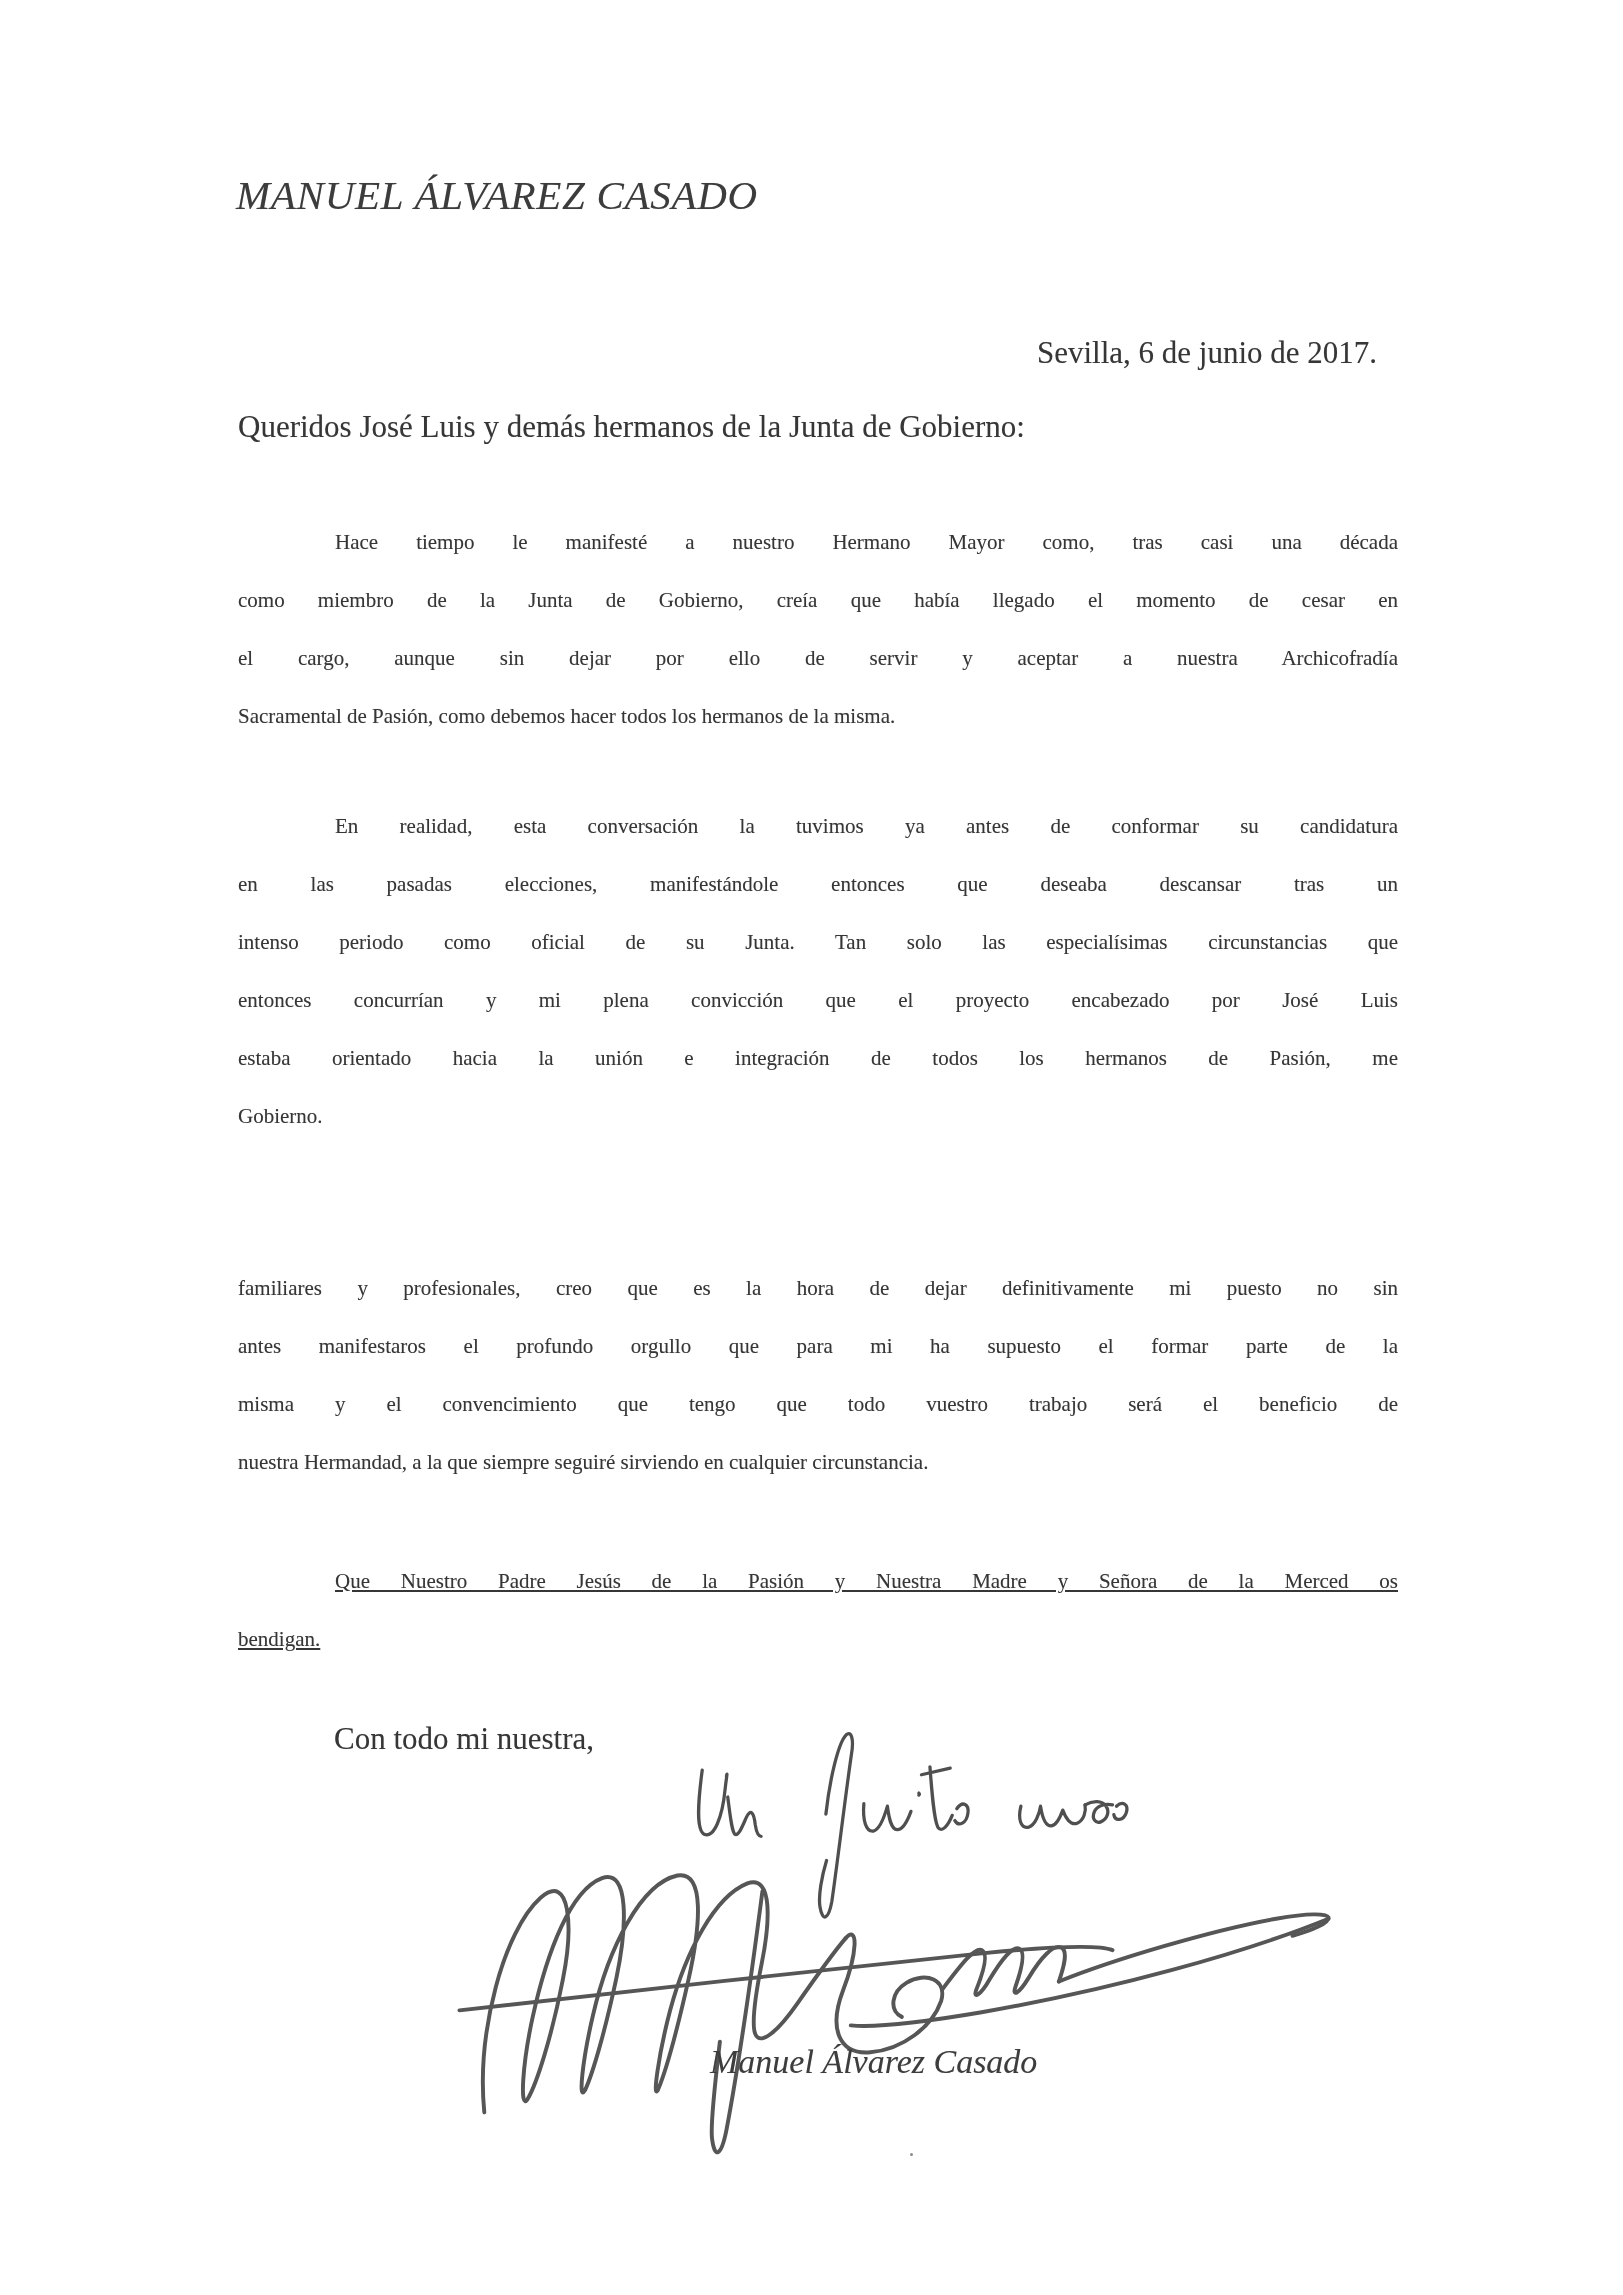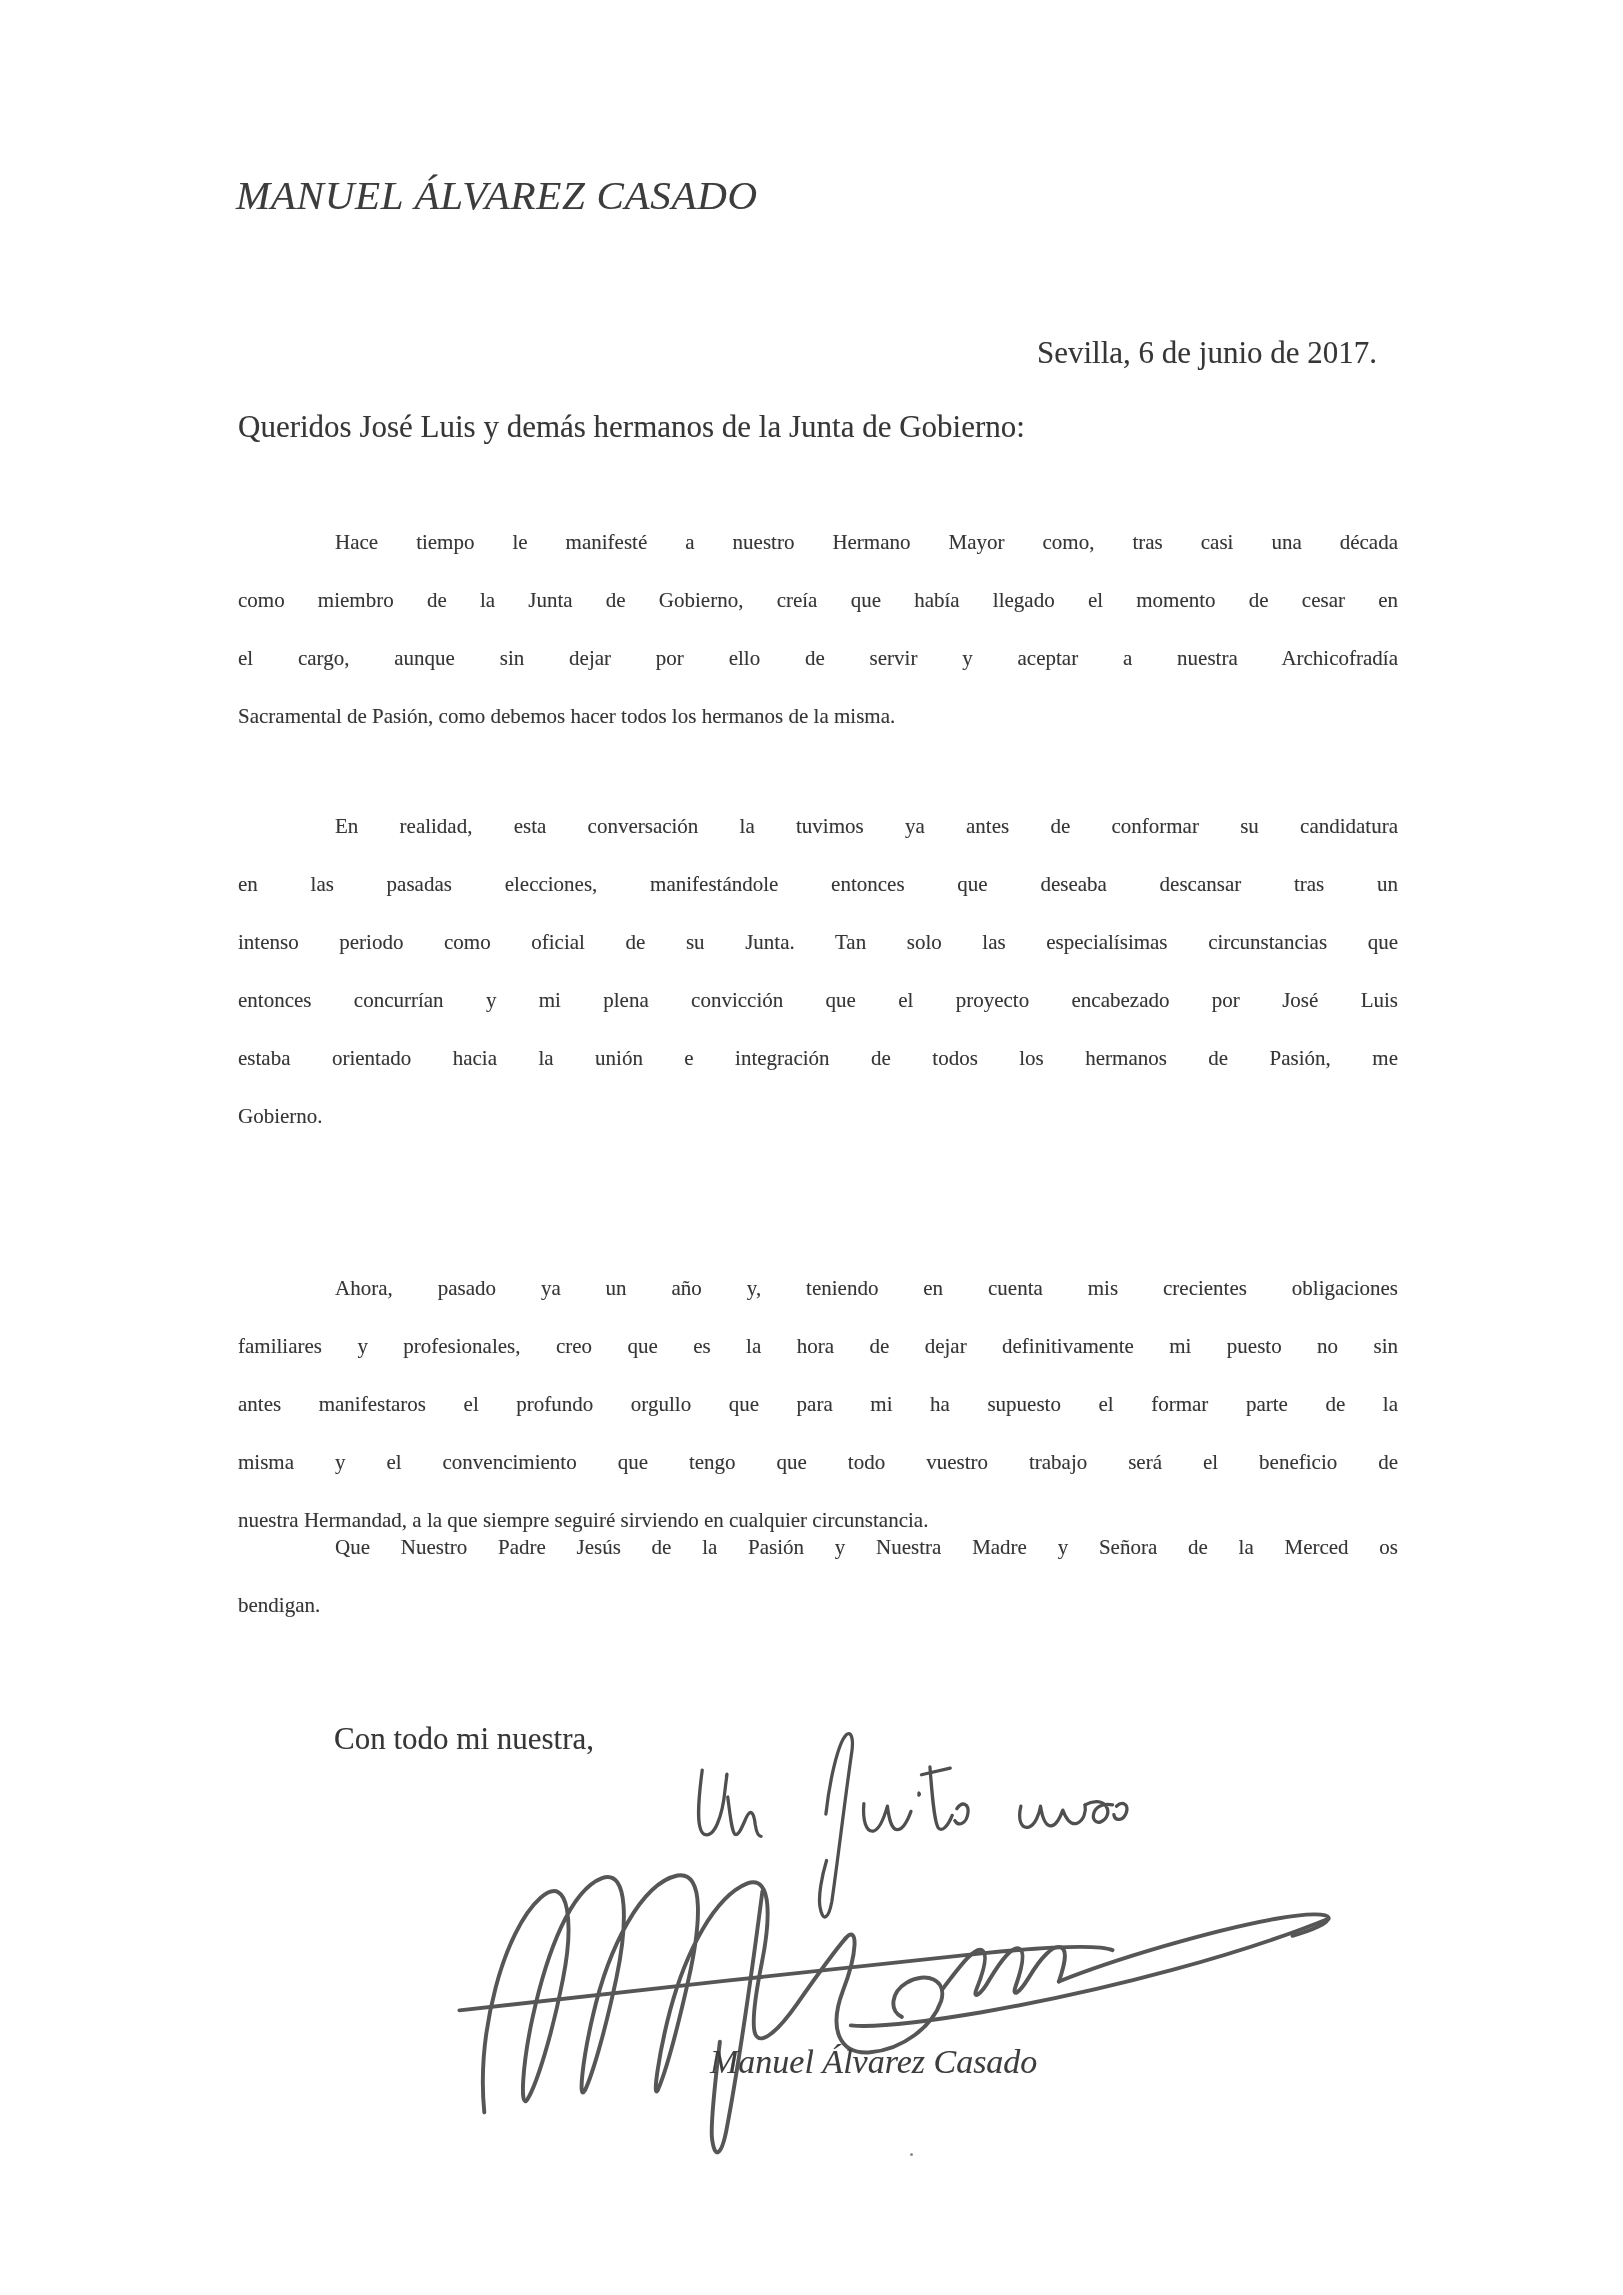--- a/index.html
+++ b/index.html
@@ -34,21 +34,21 @@
     line-height:58px;
     font-size:21px;
     text-shadow:0 0 0.7px rgba(70,70,70,.35);
   }
   .para .line{text-align:justify;text-align-last:justify;}
   .para .line.first{text-indent:97px;}
   .para .line.last{text-align-last:left;}
   #para-1{top:513px;}
   #para-2{top:797px;}
   #para-3{top:1259px;}
-  #para-4{top:1518px;}
+  #para-4{top:1552px;text-decoration:underline;}
   .valediction{left:334px;top:1710px;}
   .typed-name{
     left:710px;top:2033px;
     font-size:34px;
     font-style:italic;
     color:#3d3d3d;
   }
   .ink-overlay{
     position:absolute;left:0;top:0;
     width:1623px;height:2295px;
@@ -86,21 +86,20 @@
     </div>
   <div class="para" id="para-2">
       <div class="line first">En realidad, esta conversación la tuvimos ya antes de conformar su candidatura</div>
       <div class="line">en las pasadas elecciones, manifestándole entonces que deseaba descansar tras un</div>
       <div class="line">intenso periodo como oficial de su Junta. Tan solo las especialísimas circunstancias que</div>
       <div class="line">entonces concurrían y mi plena convicción que el proyecto encabezado por José Luis</div>
       <div class="line">estaba orientado hacia la unión e integración de todos los hermanos de Pasión, me</div>
       <div class="line last">Gobierno.</div>
     </div>
   <div class="para" id="para-3">
-      <div class="line first">Ahora, pasado ya un año y, teniendo en cuenta mis crecientes obligaciones</div>
       <div class="line">familiares y profesionales, creo que es la hora de dejar definitivamente mi puesto no sin</div>
       <div class="line">antes manifestaros el profundo orgullo que para mi ha supuesto el formar parte de la</div>
       <div class="line">misma y el convencimiento que tengo que todo vuestro trabajo será el beneficio de</div>
       <div class="line last">nuestra Hermandad, a la que siempre seguiré sirviendo en cualquier circunstancia.</div>
     </div>
   <div class="para" id="para-4">
       <div class="line first">Que Nuestro Padre Jesús de la Pasión y Nuestra Madre y Señora de la Merced os</div>
       <div class="line last">bendigan.</div>
     </div>
 

